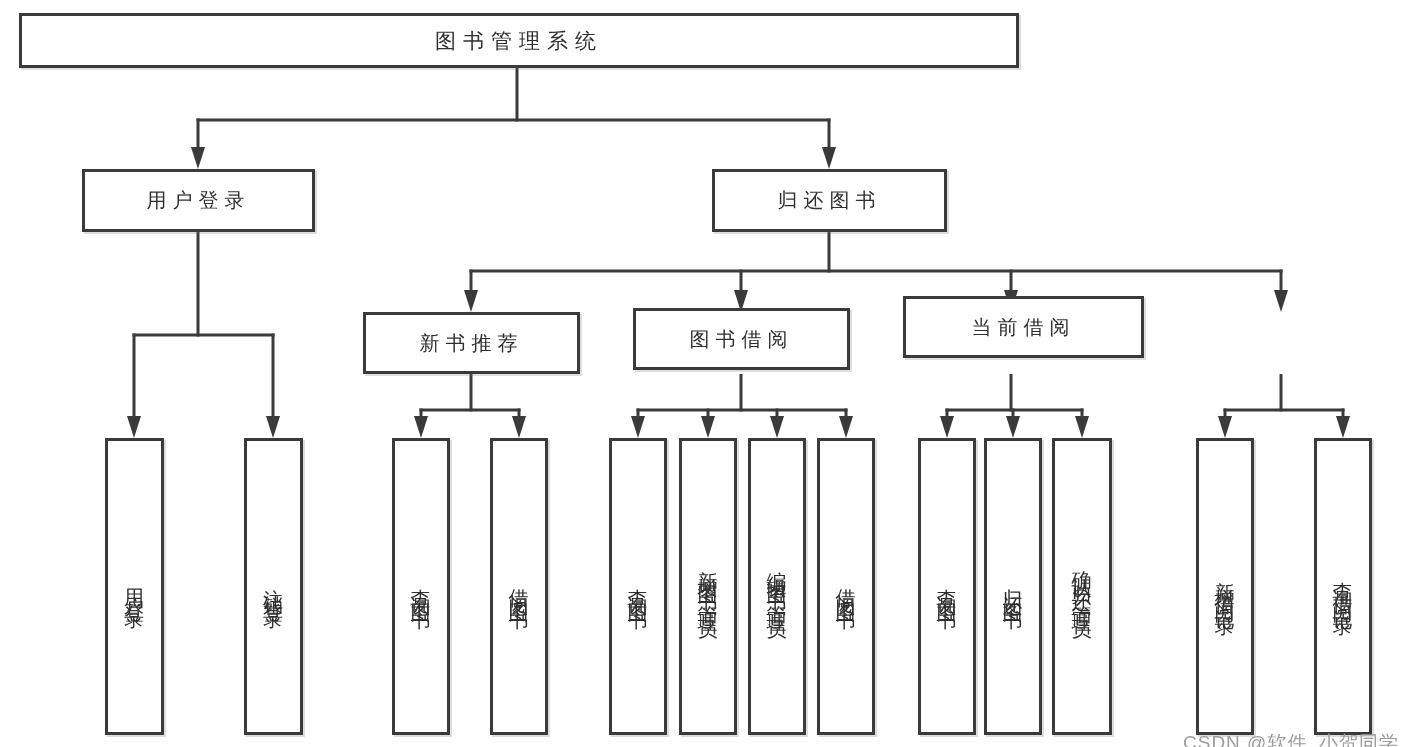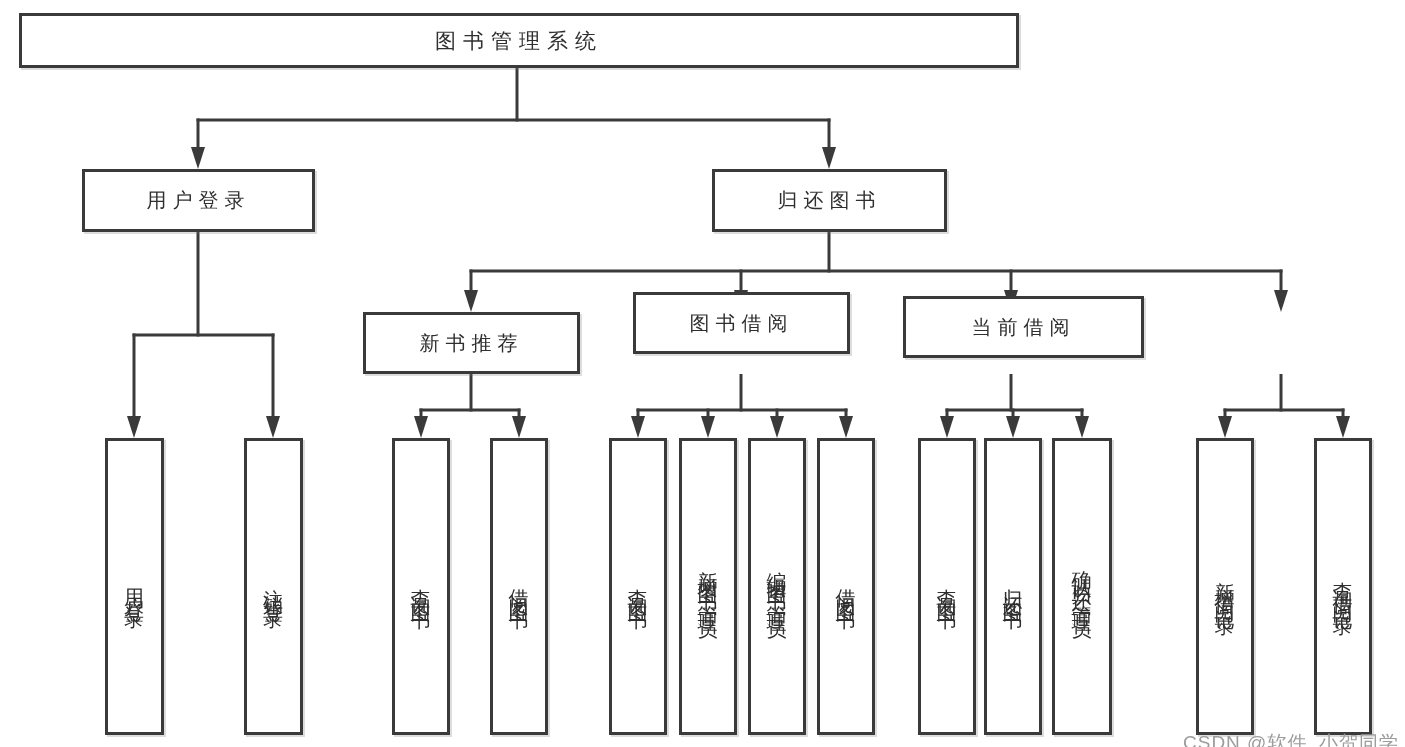--- a/index.html
+++ b/index.html
@@ -136,21 +136,21 @@
       <polygon points="1336,416 1350,416 1343,438"></polygon>
     </g>
   </svg>
 
   <div class="box hbox root-box" style="left:12px;top:13px;width:1000px;height:55px">图书管理系统</div>
 
   <div class="box hbox" style="left:82px;top:169px;width:233px;height:63px">用户登录</div>
   <div class="box hbox" style="left:712px;top:169px;width:235px;height:63px">归还图书</div>
 
   <div class="box hbox" style="left:363px;top:312px;width:217px;height:62px">新书推荐</div>
-  <div class="box hbox" style="left:633px;top:292px;width:217px;height:62px">图书借阅</div>
+  <div class="box hbox" style="left:633px;top:308px;width:217px;height:62px">图书借阅</div>
   <div class="box hbox" style="left:903px;top:296px;width:241px;height:62px">当前借阅</div>
 
   <div class="box vbox" style="left:105px;top:438px;width:59px;height:297px">
     <span class="vtext">用户登录</span>
   </div>
   <div class="box vbox" style="left:244px;top:438px;width:59px;height:297px">
     <span class="vtext">注销登录</span>
   </div>
 
   <div class="box vbox" style="left:392px;top:438px;width:58px;height:297px">

